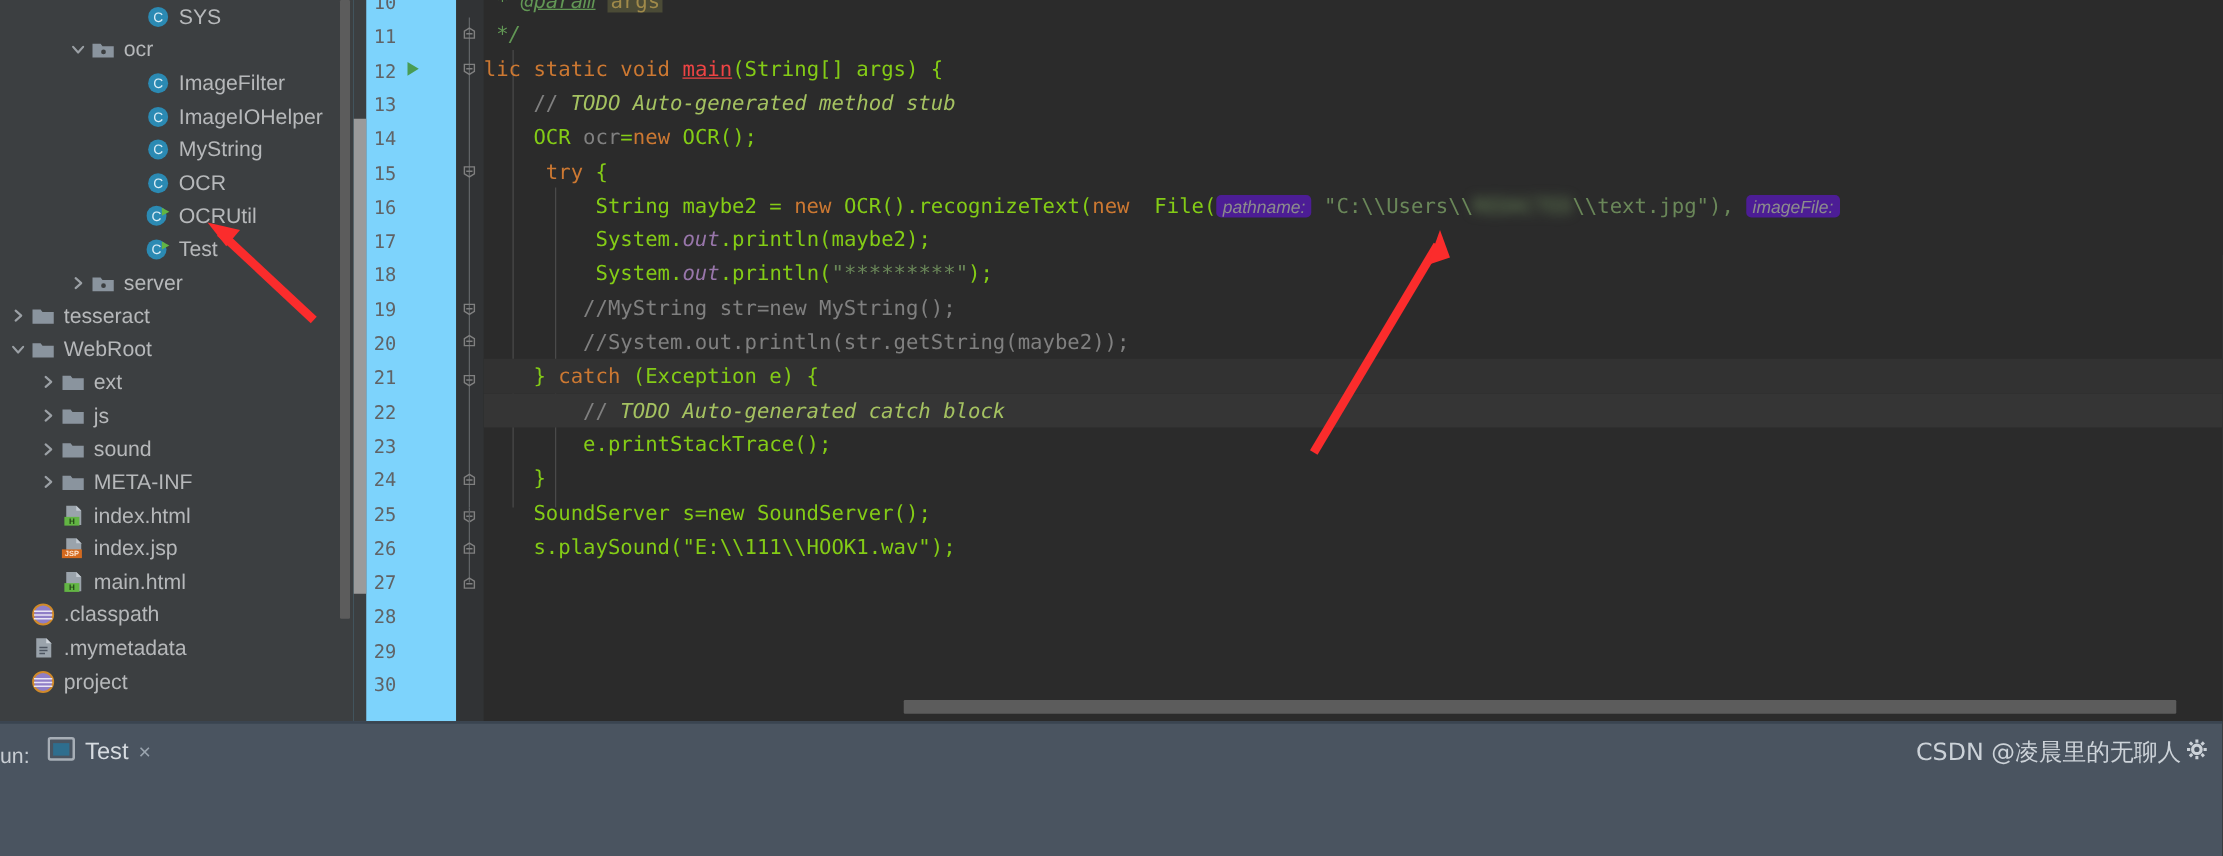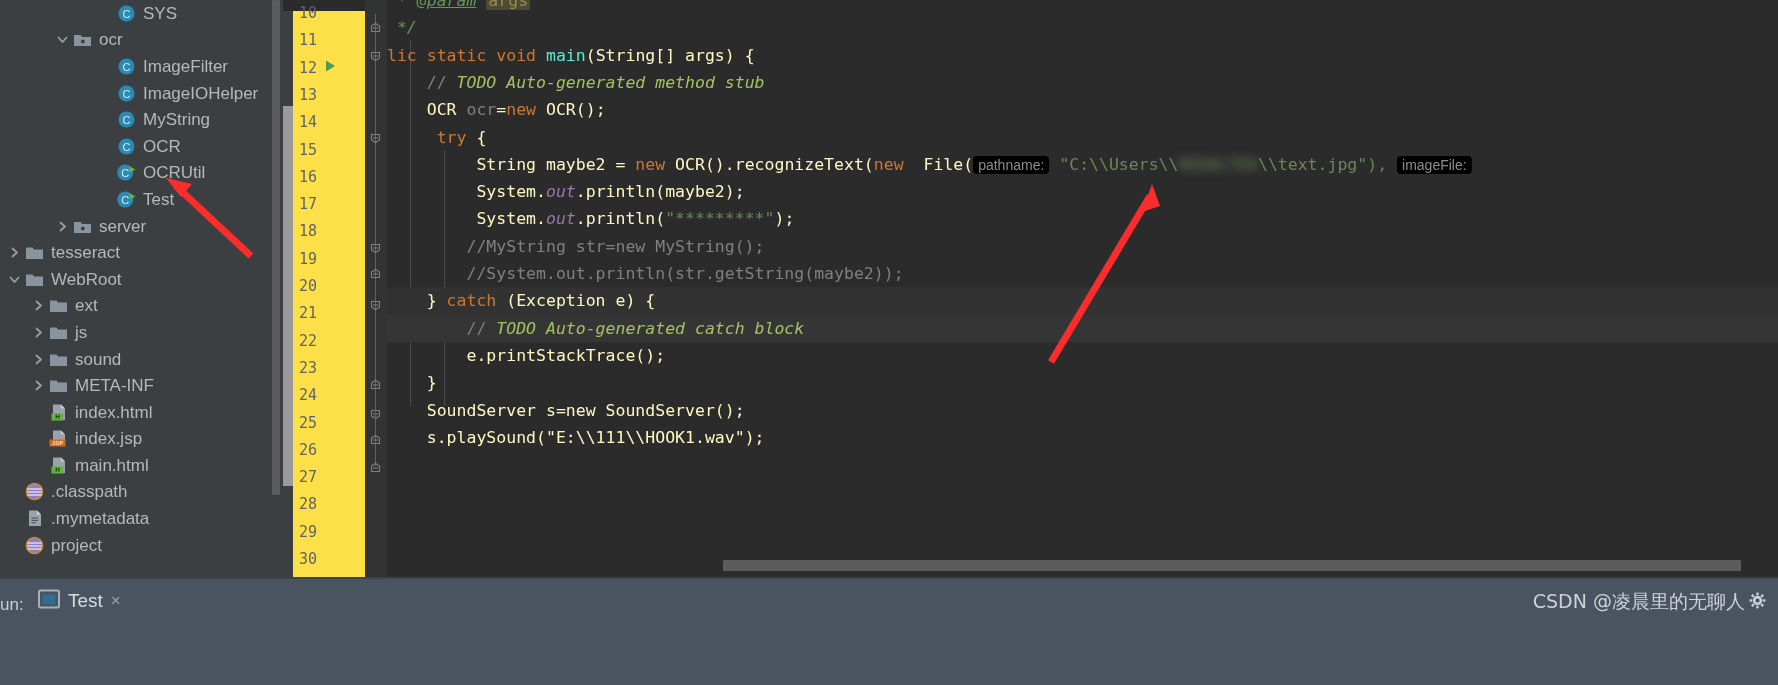--- a/index.html
+++ b/index.html
@@ -56,22 +56,21 @@
   #editor {
     position: absolute;
     left: 283px; top: 0;
     width: 1495px; height: 577px;
     background: #2b2b2b;
   }
   #gutter {
     position: absolute;
     left: 0; top: 0;
     width: 82px; height: 577px;
-    background: #fde047;
-    margin-top: 11px;
+    background: #7dd3fc;
   }
   #gutter-marker-strip {
     position:absolute; left:0; top:0; width:10px; height:577px;
     background:#3c3f41;
   }
   .gmark {
     position:absolute; left:0; width:10px; background:#9a9a9a;
   }
   .lnum {
     position: absolute;
@@ -124,35 +123,36 @@
   .cline.hl { background:#323232; }
   .cline.hl-caret { background:#353535; }
 
   
   .iguide {
     position:absolute; width:1px; background:#4a4a4a;
   }
 
   
   .kw   { color:#cc7832; }
-  .plain{ color:#fef9c3; }
+  .plain{ color:#84cc16; }
   .str  { color:#6a8759; }
   .cmt  { color:#808080; }
   .todo { color:#a5c261; font-style:italic; }
   .stat { color:#9876aa; font-style:italic;margin-top:28px; }
-  .meth { color:#5eead4; }
+  .meth { color:#ef4444;text-decoration:underline; }
   .jd   { color:#629755; font-style:italic; }
   .jdtag{ color:#629755; font-style:italic; text-decoration:underline; }
   .param-hint {
-    background:#000000;
+    background:#4c1d95;
     color:#8c8c8c;
     border-radius:4px;
     padding:1px 5px;
     font-size:14px;
     font-family:"Liberation Sans", sans-serif;
+    font-style:italic;
   }
   .blurspan {
     color:#6a8759;
     filter: blur(4.5px);
   }
   .argbox { background:#4b4b36; color:#a08a4a; padding:0 2px; }
 
   
   #hscroll-track {
     position:absolute;

